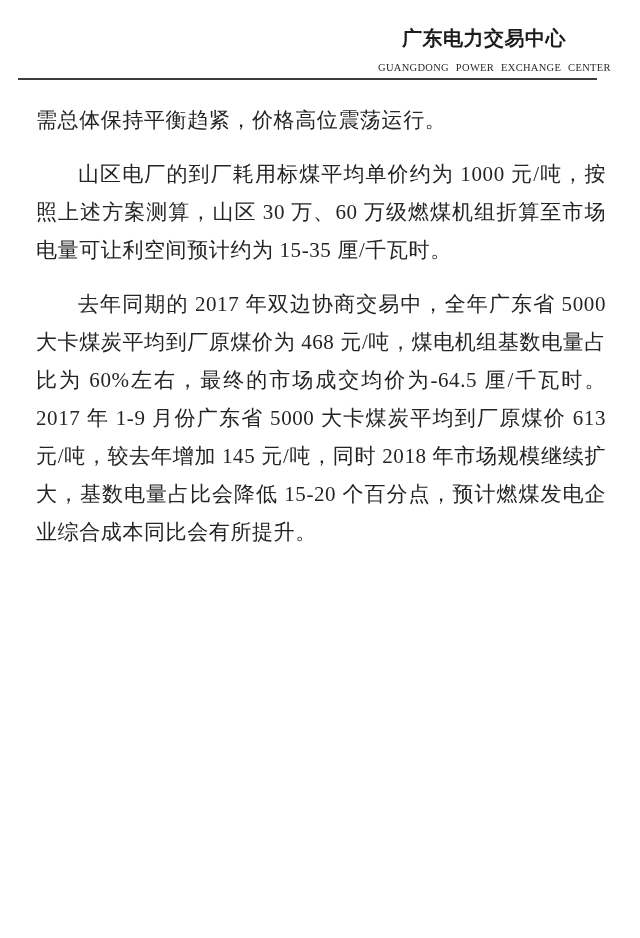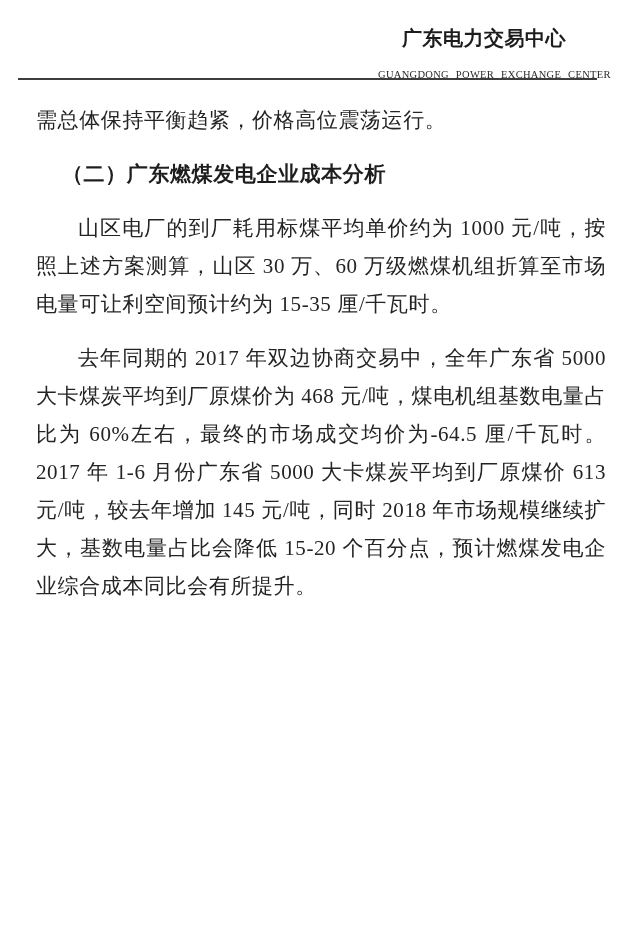--- a/index.html
+++ b/index.html
@@ -28,21 +28,21 @@
   .brand-cn {
     font-family: "Liberation Sans", "DejaVu Sans", sans-serif;
     font-weight: bold;
     font-size: 20px;
     line-height: 22px;
     letter-spacing: 0.5px;
     color: #1c1c1c;
     white-space: nowrap;
   }
   .brand-en {
-    margin-top: 20px;
+    margin-top: 13px;
     font-family: "Liberation Serif", "DejaVu Serif", serif;
     font-size: 10.5px;
     line-height: 12px;
     letter-spacing: 0.3px;
     word-spacing: 4px;
     color: #2a2a2a;
     white-space: nowrap;
   }
   .header-rule {
     position: absolute;
@@ -88,18 +88,17 @@
   <header>
     <div class="brand">
       <div class="brand-cn">广东电力交易中心</div>
       <div class="brand-en">GUANGDONG  POWER EXCHANGE  CENTER</div>
     </div>
     <div class="header-rule"></div>
   </header>
 
   <main class="body-text">
     <p class="no-indent">需总体保持平衡趋紧，价格高位震荡运行。</p>
-    <h2 class="section-heading">（二）广东燃煤发电企业成本分析</h2>
     <p>山区电厂的到厂耗用标煤平均单价约为 1000 元/吨，按照上述方案测算，山区 30 万、60 万级燃煤机组折算至市场电量可让利空间预计约为 15-35 厘/千瓦时。</p>
-    <p>去年同期的 2017 年双边协商交易中，全年广东省 5000 大卡煤炭平均到厂原煤价为 468 元/吨，煤电机组基数电量占比为 60%左右，最终的市场成交均价为-64.5 厘/千瓦时。2017 年 1-6 月份广东省 5000 大卡煤炭平均到厂原煤价 613 元/吨，较去年增加 145 元/吨，同时 2018 年市场规模继续扩大，基数电量占比会降低 15-20 个百分点，预计燃煤发电企业综合成本同比会有所提升。</p>
+    <p>去年同期的 2017 年双边协商交易中，全年广东省 5000 大卡煤炭平均到厂原煤价为 468 元/吨，煤电机组基数电量占比为 60%左右，最终的市场成交均价为-64.5 厘/千瓦时。2017 年 1-9 月份广东省 5000 大卡煤炭平均到厂原煤价 613 元/吨，较去年增加 145 元/吨，同时 2018 年市场规模继续扩大，基数电量占比会降低 15-20 个百分点，预计燃煤发电企业综合成本同比会有所提升。</p>
   </main>
 
 </div>
 
 </body></html>

